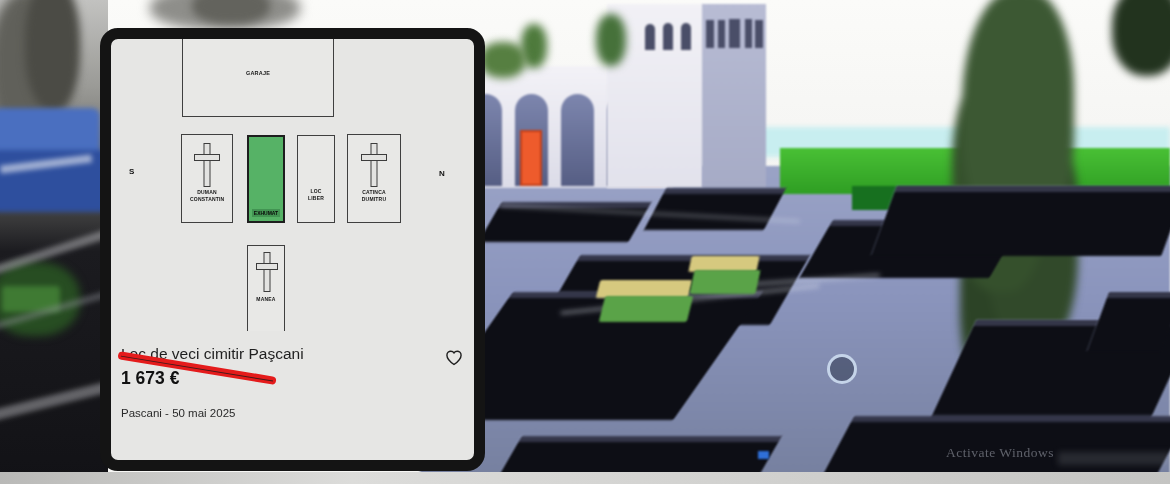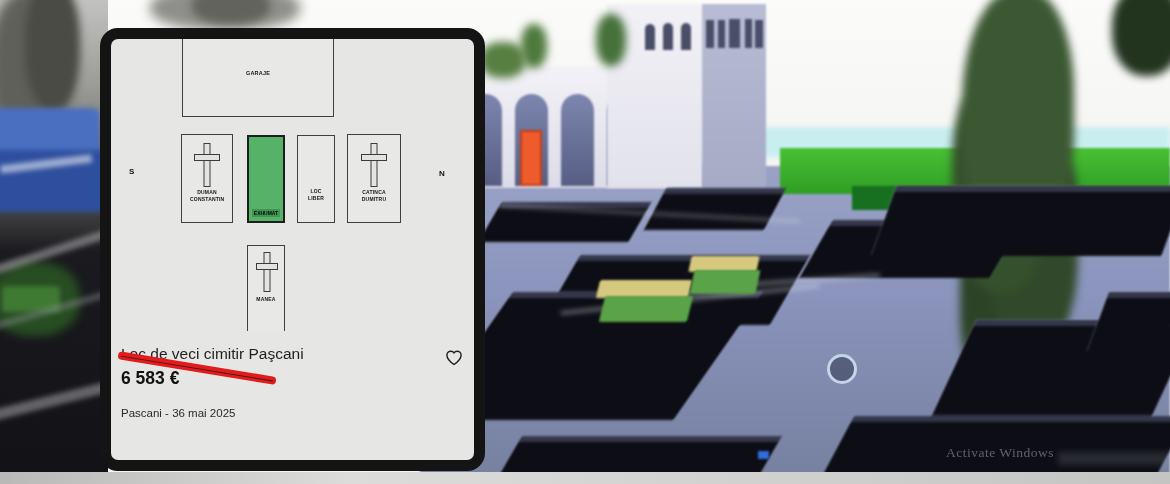--- a/index.html
+++ b/index.html
@@ -230,19 +230,19 @@
           <span>MANEA</span>
         </div>
       </div>
 
       <div class="card-title">Loc de veci cimitir Paşcani</div>
       <div class="fav">
         <svg width="20" height="20" viewBox="0 0 24 24">
           <path d="M12 21C7 17.5 3.5 13.8 3.5 9.8 3.5 7 5.7 5 8.2 5c1.6 0 3 .8 3.8 2.1C12.8 5.8 14.2 5 15.8 5c2.5 0 4.7 2 4.7 4.8 0 4-3.5 7.7-8.5 11.2z" fill="none" stroke="#1f1f1f" stroke-width="1.7"></path>
         </svg>
       </div>
-      <div class="card-price">6 583 €</div>
+      <div class="card-price">1 673 €</div>
       <div class="redline"></div>
-      <div class="card-date">Pascani - 36 mai 2025</div>
+      <div class="card-date">Pascani - 50 mai 2025</div>
 
     </div>
   </div>
 </div>
 
 </body></html>

